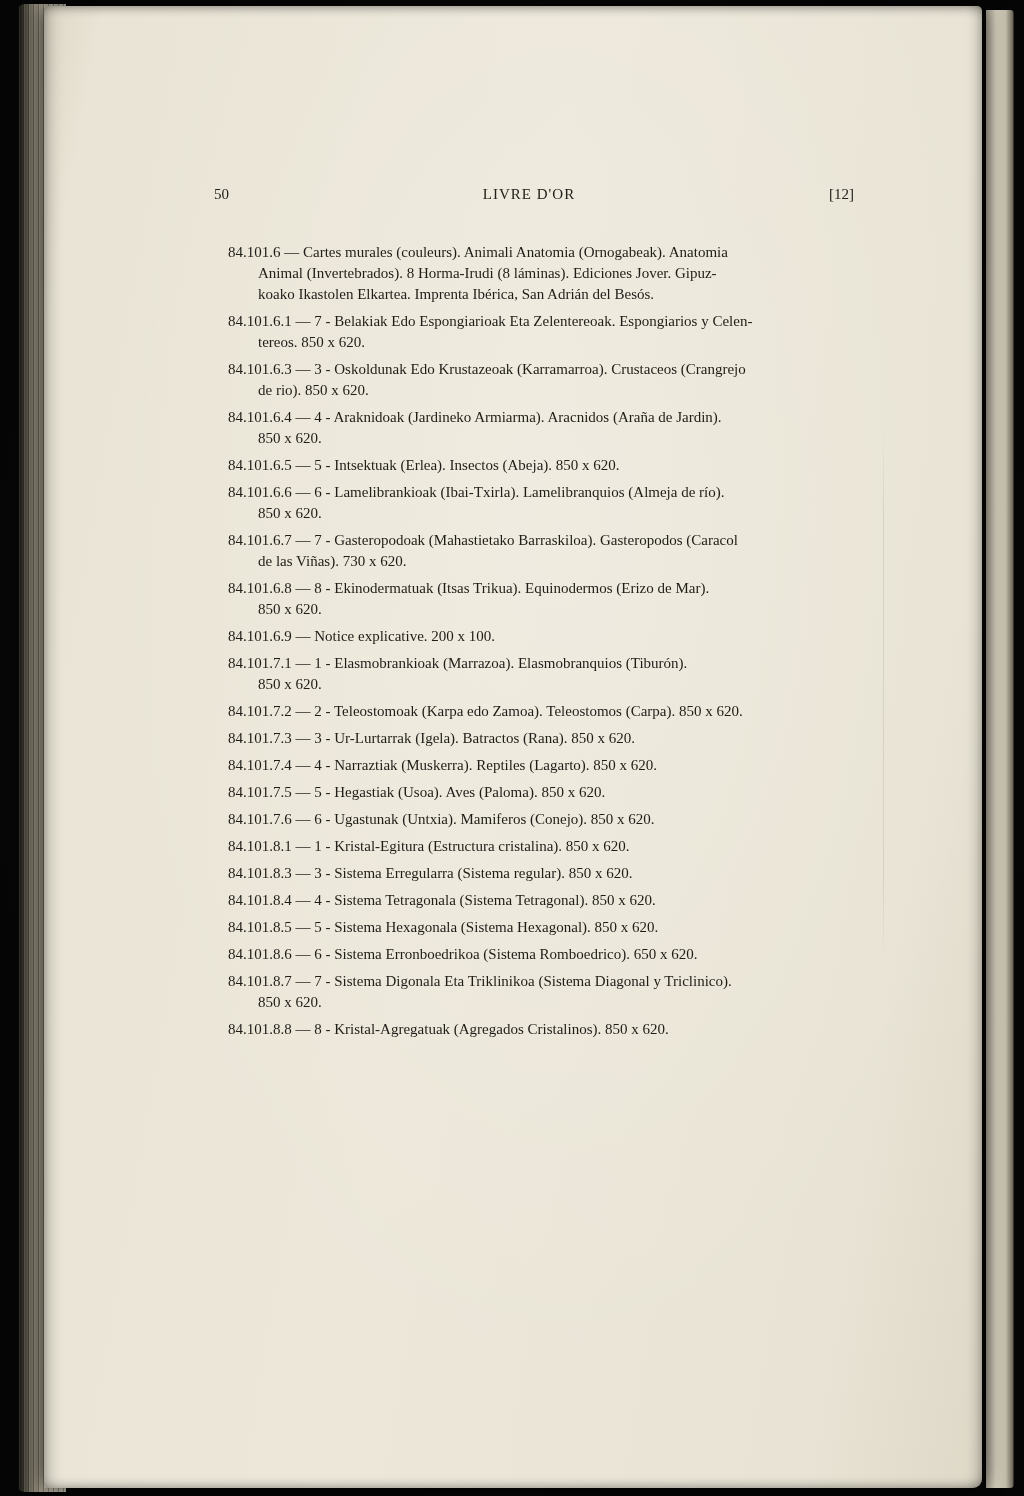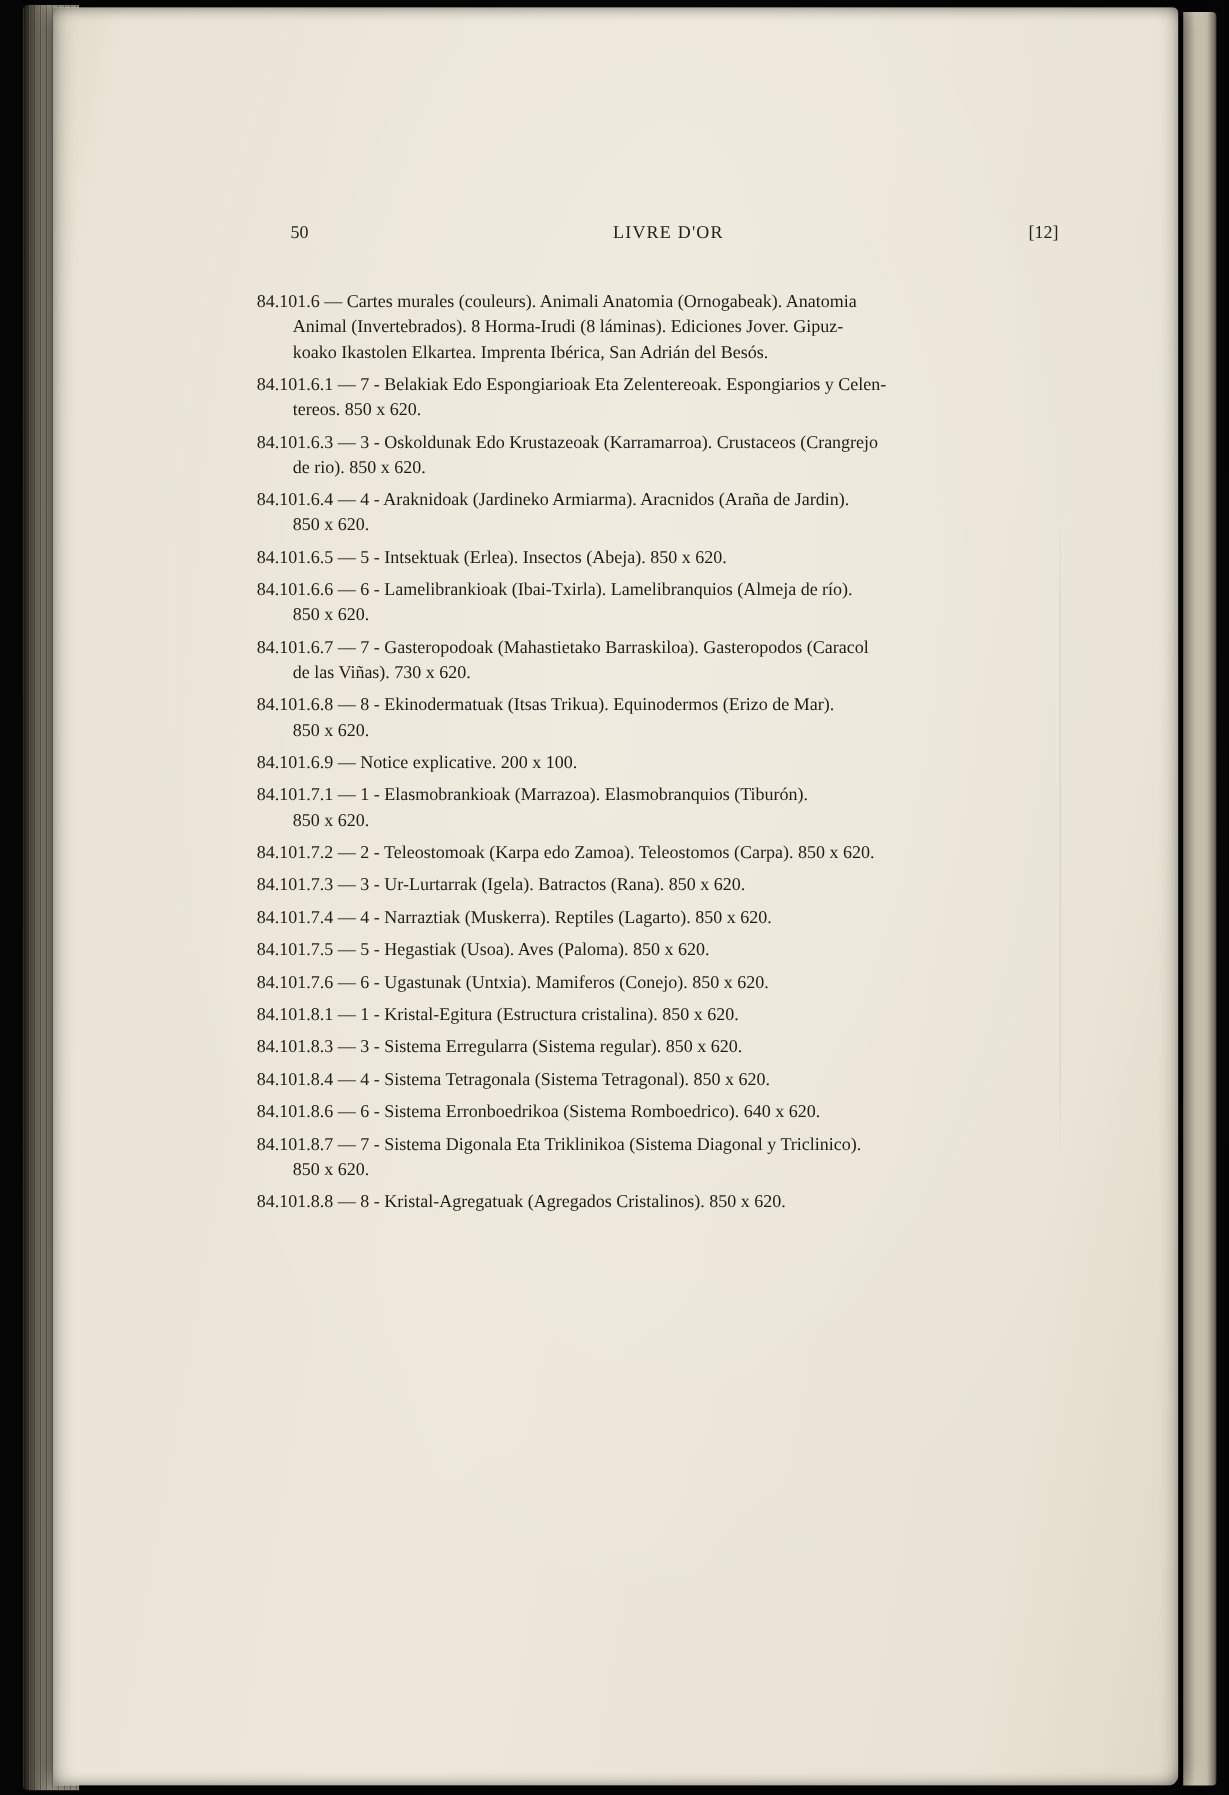--- a/index.html
+++ b/index.html
@@ -65,35 +65,34 @@
   .running-header {
     position: absolute;
     left: 170px;
     top: 180px;
     width: 640px;
     display: flex;
     justify-content: space-between;
     align-items: baseline;
     font-size: 15px;
     color: #23211c;
-    margin-left: 28px;
   }
   .run-title { letter-spacing: 1px; }
   .entries {
     position: absolute;
     left: 170px;
     top: 236px;
     width: 640px;
     font-size: 15px;
     line-height: 21px;
     color: #1f1d18;
     text-align: justify;
   }
   .entry {
-    margin: 0 0 6px 0;
+    margin: 0 0 6px 14px;
     padding-left: 30px;
     text-indent: -30px;
     white-space: pre-wrap;
     font-family: Liberation Serif, serif;
   }
   .crease {
     position: absolute;
     left: 839px;
     top: 420px;
     width: 1px;
@@ -134,20 +133,21 @@
         <p class="entry"><span class="entry-id">84.101.7.1</span> <span class="entry-text">— 1 - Elasmobrankioak (Marrazoa). Elasmobranquios (Tiburón).
 850 x 620.</span></p>
         <p class="entry"><span class="entry-id">84.101.7.2</span> <span class="entry-text">— 2 - Teleostomoak (Karpa edo Zamoa). Teleostomos (Carpa). 850 x 620.</span></p>
         <p class="entry"><span class="entry-id">84.101.7.3</span> <span class="entry-text">— 3 - Ur-Lurtarrak (Igela). Batractos (Rana). 850 x 620.</span></p>
         <p class="entry"><span class="entry-id">84.101.7.4</span> <span class="entry-text">— 4 - Narraztiak (Muskerra). Reptiles (Lagarto). 850 x 620.</span></p>
         <p class="entry"><span class="entry-id">84.101.7.5</span> <span class="entry-text">— 5 - Hegastiak (Usoa). Aves (Paloma). 850 x 620.</span></p>
         <p class="entry"><span class="entry-id">84.101.7.6</span> <span class="entry-text">— 6 - Ugastunak (Untxia). Mamiferos (Conejo). 850 x 620.</span></p>
         <p class="entry"><span class="entry-id">84.101.8.1</span> <span class="entry-text">— 1 - Kristal-Egitura (Estructura cristalina). 850 x 620.</span></p>
         <p class="entry"><span class="entry-id">84.101.8.3</span> <span class="entry-text">— 3 - Sistema Erregularra (Sistema regular). 850 x 620.</span></p>
         <p class="entry"><span class="entry-id">84.101.8.4</span> <span class="entry-text">— 4 - Sistema Tetragonala (Sistema Tetragonal). 850 x 620.</span></p>
-        <p class="entry"><span class="entry-id">84.101.8.6</span> <span class="entry-text">— 6 - Sistema Erronboedrikoa (Sistema Romboedrico). 640 x 620.</span></p>
+        <p class="entry"><span class="entry-id">84.101.8.5</span> <span class="entry-text">— 5 - Sistema Hexagonala (Sistema Hexagonal). 850 x 620.</span></p>
+        <p class="entry"><span class="entry-id">84.101.8.6</span> <span class="entry-text">— 6 - Sistema Erronboedrikoa (Sistema Romboedrico). 650 x 620.</span></p>
         <p class="entry"><span class="entry-id">84.101.8.7</span> <span class="entry-text">— 7 - Sistema Digonala Eta Triklinikoa (Sistema Diagonal y Triclinico).
 850 x 620.</span></p>
         <p class="entry"><span class="entry-id">84.101.8.8</span> <span class="entry-text">— 8 - Kristal-Agregatuak (Agregados Cristalinos). 850 x 620.</span></p>
       </div>
     <div class="crease"></div>
   </div>
 </div>
 
 </body></html>

